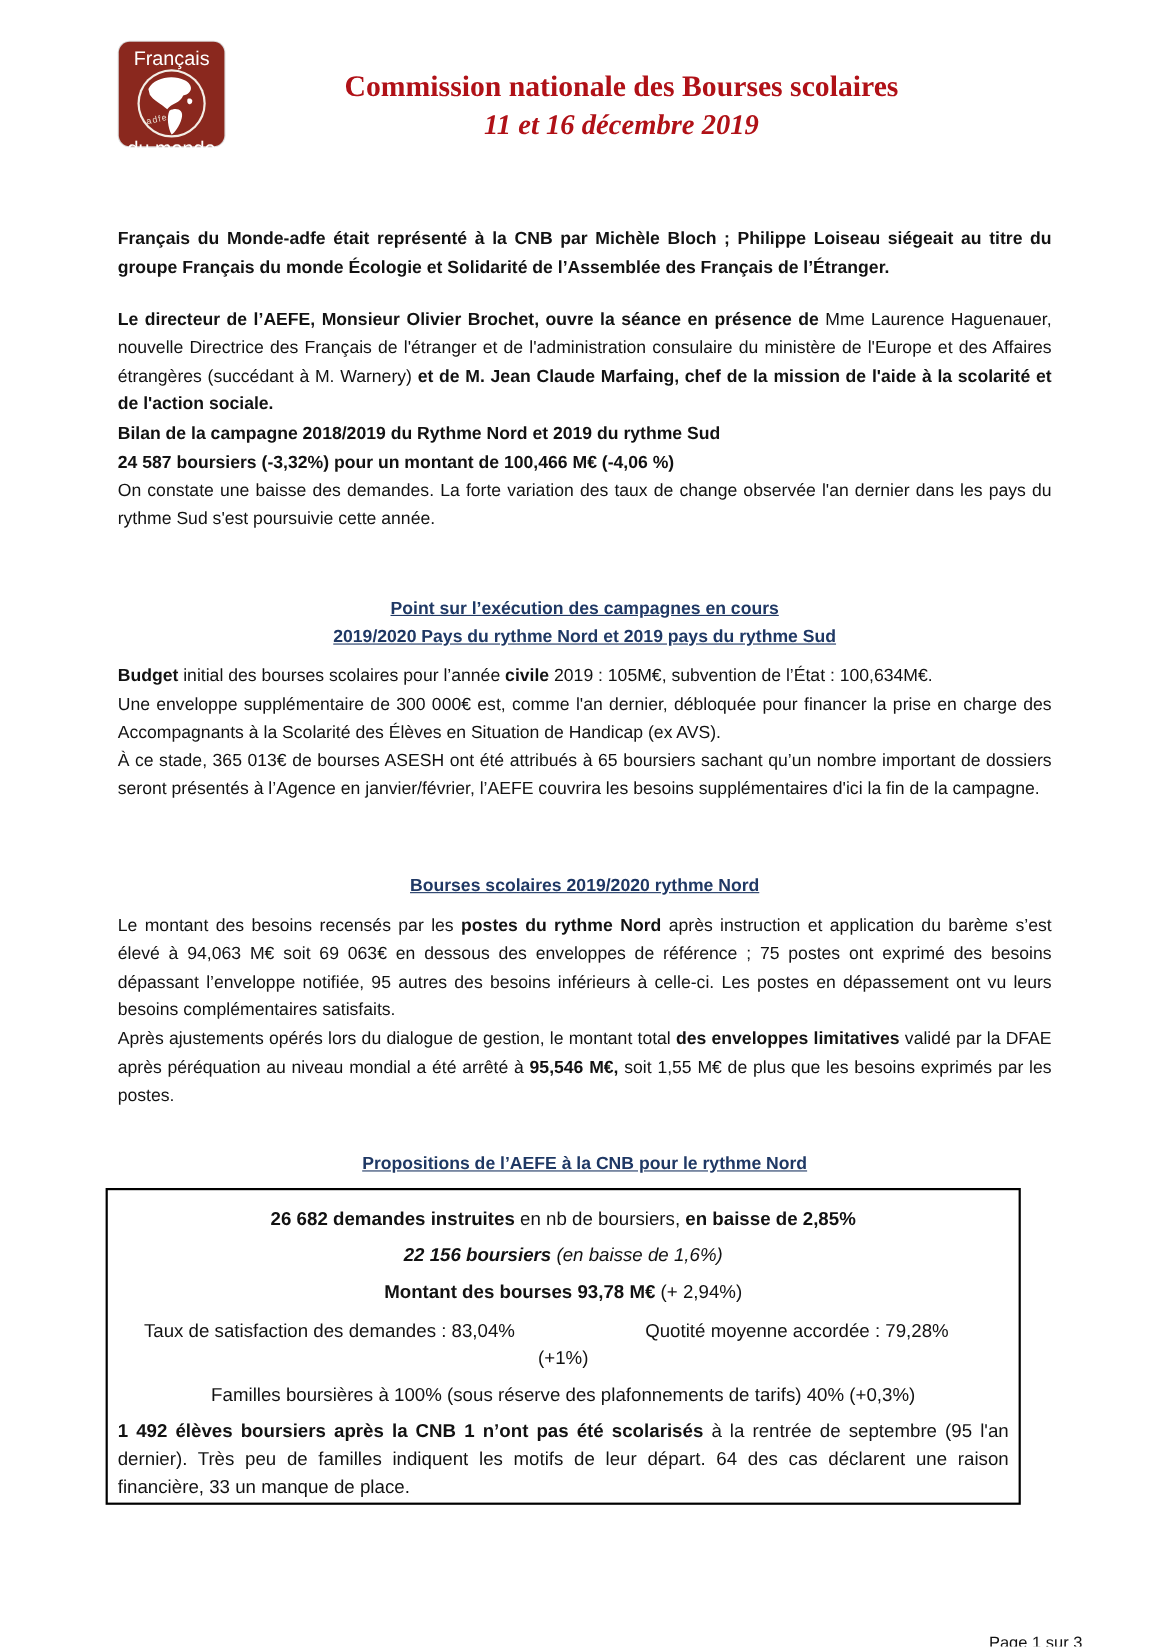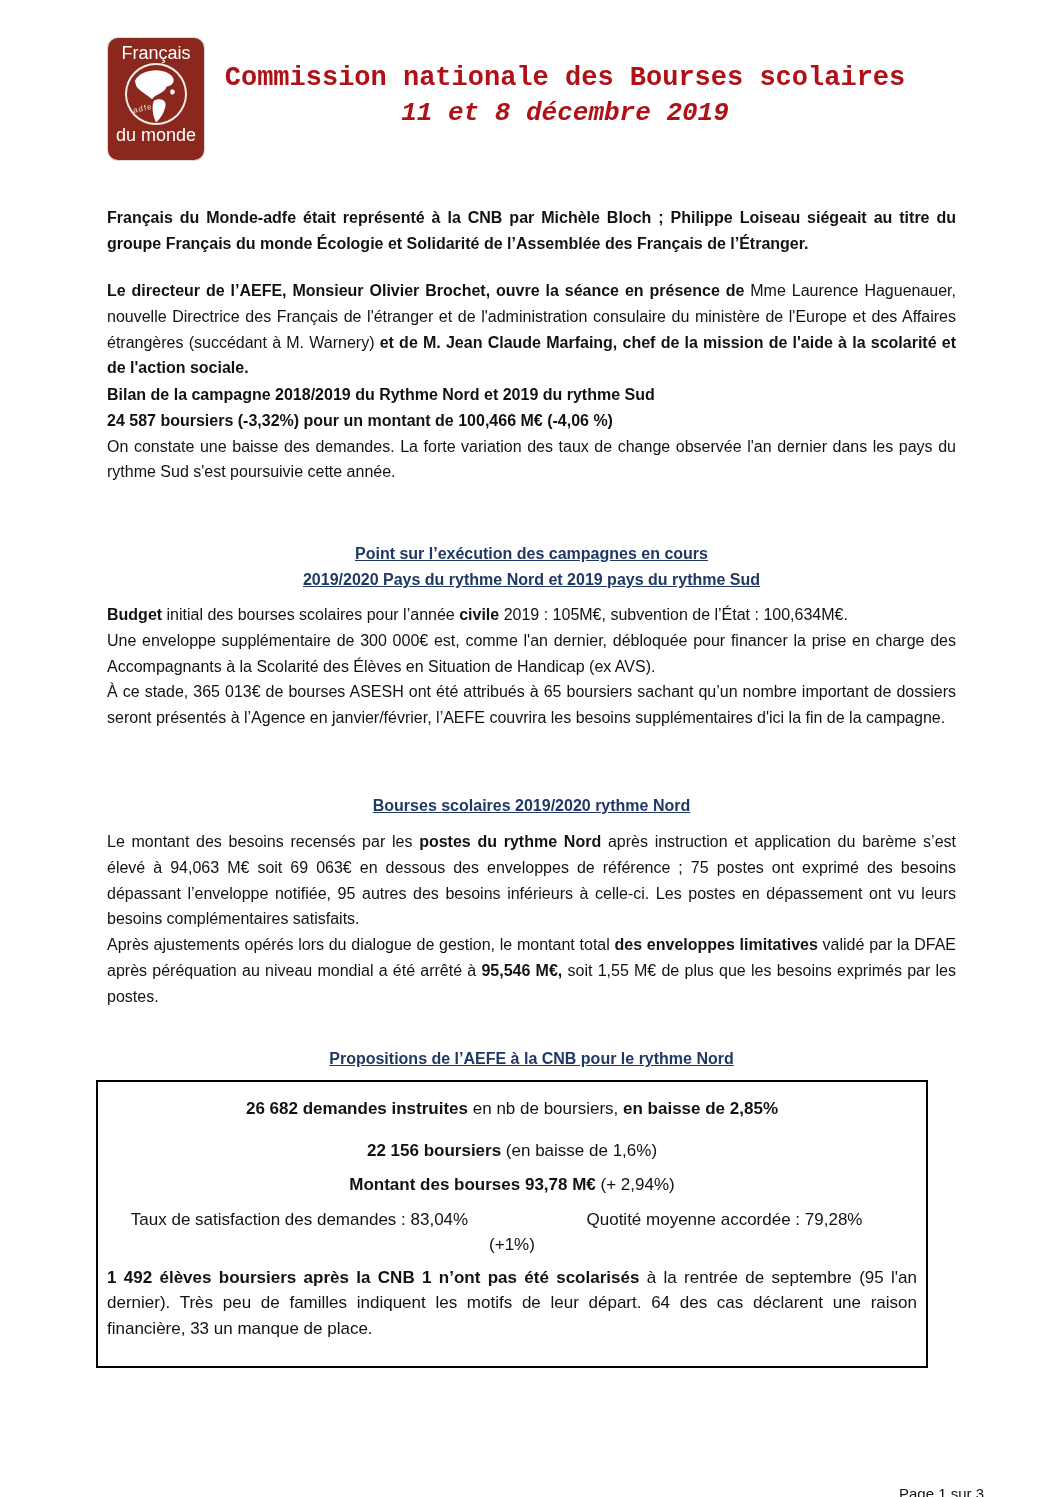--- a/index.html
+++ b/index.html
@@ -15,21 +15,21 @@
     width:1058px;height:1497px;
     margin:0 auto;
     background:#ffffff;
     font-family:"Liberation Sans", sans-serif;
     color:var(--ink);
     overflow:hidden;
   }
   
   .logo{
     position:absolute;left:108px;top:38px;
-    width:96px;height:122px;
+    width:96px;height:95px;
     background:var(--logobg);
     border-radius:10px;
     box-shadow:0 0 0 1px rgba(0,0,0,.15);
     color:#ffffff;
     display:flex;flex-direction:column;align-items:center;
     box-sizing:border-box;padding:5px 2px 6px;
   }
   .logo-top,.logo-bottom{font-size:18px;line-height:20px;white-space:nowrap;}
   .globe{position:relative;width:66px;height:66px;margin:-2px 0;}
   .globe svg{width:66px;height:66px;display:block;}
@@ -37,21 +37,21 @@
     position:absolute;left:10px;bottom:14px;
     font-size:8px;color:#e8ddcf;transform:rotate(-12deg);
     letter-spacing:1px;
   }
   
   .header{
     position:absolute;left:0;top:62px;width:100%;
     box-sizing:border-box;padding-left:72px;
     text-align:center;
     color:var(--red);
-    font-family:Liberation Mono, monospace;
+    font-family:Liberation Serif, serif;
     font-weight:bold;
   }
   .title{font-size:27px;line-height:32px;}
   .subtitle{font-size:26px;line-height:31px;font-style:italic;margin-top:4px;}
   
   .block{
     position:absolute;left:107px;width:849px;
     font-size:16px;line-height:25.8px;
     margin:0;
   }
@@ -64,21 +64,21 @@
   
   .box{
     position:absolute;left:96px;top:1080px;
     width:832px;height:288px;
     box-sizing:border-box;
     border:2px solid var(--border);
     padding:14px 9px 10px;
     font-size:17px;line-height:25.5px;
   }
   .bc{text-align:center;}
-  .mt10{margin-top:16px;}
+  .mt10{margin-top:6px;font-style:italic;}
   .mt8{margin-top:8px;}
   .cols{display:flex;margin-top:9px;gap:40px;}
   .col{flex:1 1 50%;text-align:center;}
   .box p{margin:7px 0 0 0;}
   
   .footer{
     position:absolute;left:870px;top:1485px;
     font-size:15px;font-weight:normal;margin-left:29px;
   }
 </style>
@@ -97,21 +97,21 @@
         <path d="M47,60 C57,55 67,59 64,70 C61,82 54,90 50,93 C45,84 43,68 47,60 Z" fill="#ffffff"></path>
         <path d="M72,44 C76,42 80,45 78,49 C75,53 70,51 72,44 Z" fill="#ffffff"></path>
       </svg>
       <span class="adfe">adfe</span>
     </div>
     <div class="logo-bottom">du monde</div>
   </div>
 
   <div class="header">
     <div class="title">Commission nationale des Bourses scolaires</div>
-    <div class="subtitle">11 et 8 décembre 2019</div>
+    <div class="subtitle">11 et 16 décembre 2019</div>
   </div>
 
   <p class="block just bold" style="top:205px">Français du Monde-adfe était représenté à la CNB par Michèle Bloch ; Philippe Loiseau siégeait au titre du groupe Français du monde Écologie et Solidarité de l’Assemblée des Français de l’Étranger.</p>
 
   <p class="block just" style="top:278px"><b>Le directeur de l’AEFE, Monsieur Olivier Brochet, ouvre la séance en présence de </b><span>Mme Laurence Haguenauer, nouvelle Directrice des Français de l'étranger et de l'administration consulaire du ministère de l'Europe et des Affaires étrangères (succédant à M. Warnery) </span><b>et de M. Jean Claude Marfaing, chef de la mission de l'aide à la scolarité et de l'action sociale.</b></p>
 
   <div class="block" style="top:382px">
     <div class="bold">Bilan de la campagne 2018/2019 du Rythme Nord et 2019 du rythme Sud</div>
     <div class="bold">24 587 boursiers (-3,32%) pour un montant de 100,466 M€ (-4,06 %)</div>
     <div class="just">On constate une baisse des demandes. La forte variation des taux de change observée l'an dernier dans les pays du rythme Sud s'est poursuivie cette année.</div>
@@ -141,18 +141,19 @@
     <div class="bc"><b>26 682 demandes instruites</b><span> en nb de boursiers, </span><b>en baisse de 2,85%</b></div>
     <div class="bc mt10"><b>22 156 boursiers</b><span> (en baisse de 1,6%)</span></div>
     <div class="cols">
       <div class="col"><b>Montant des bourses 93,78 M€</b><span> (+ 2,94%)</span></div>
     </div>
     <div class="cols">
       <div class="col">Taux de satisfaction des demandes : 83,04%</div>
       <div class="col">Quotité moyenne accordée : 79,28%</div>
     </div>
     <div class="bc">(+1%)</div>
+    <div class="bc mt8">Familles boursières à 100% (sous réserve des plafonnements de tarifs) 40% (+0,3%)</div>
     <p class="just"><b>1 492 élèves boursiers après la CNB 1 n’ont pas été scolarisés</b><span> à la rentrée de septembre (95 l'an dernier). Très peu de familles indiquent les motifs de leur départ. 64 des cas déclarent une raison financière, 33 un manque de place.</span></p>
   </div>
 
   <div class="footer">Page 1 sur 3</div>
 
 </div>
 
 </body></html>

